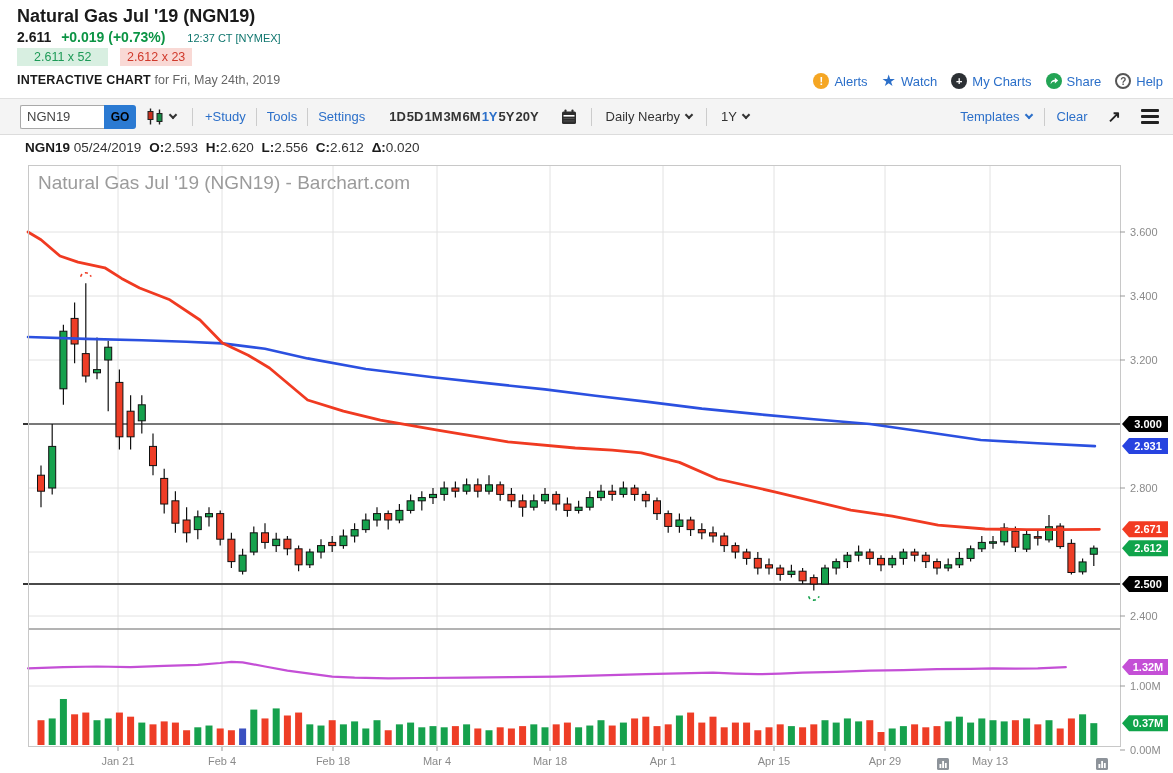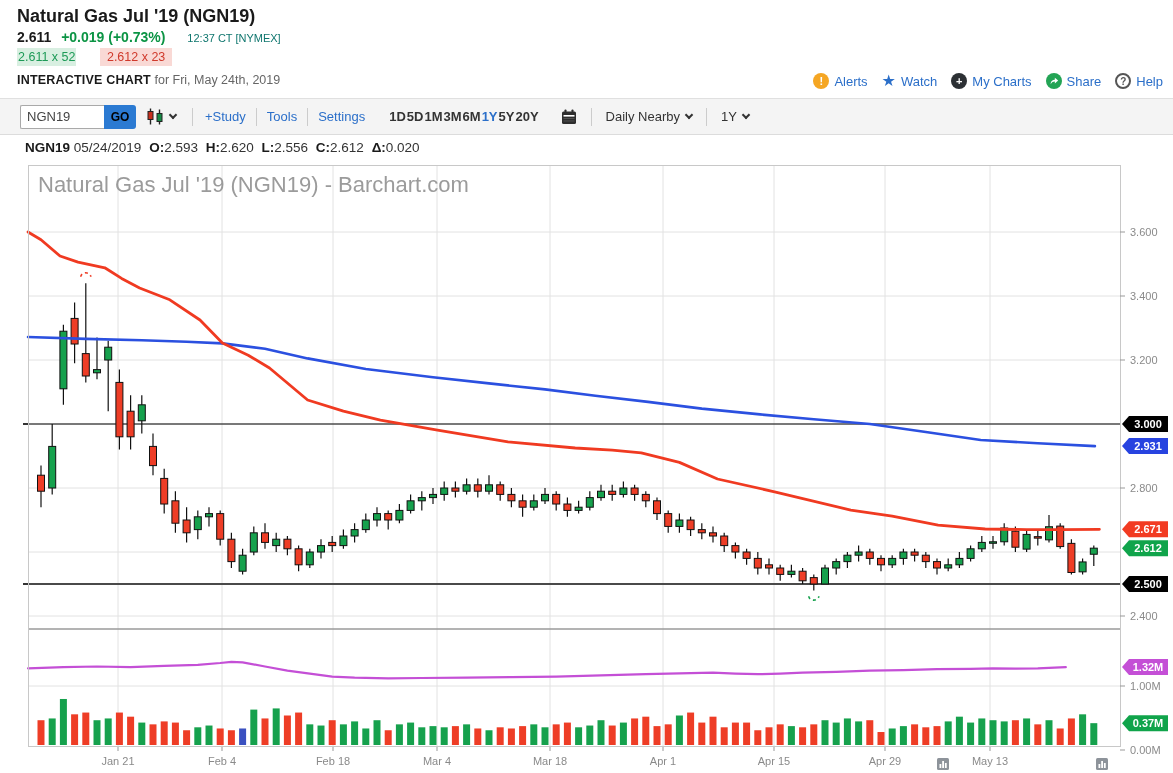--- a/index.html
+++ b/index.html
@@ -7,21 +7,21 @@
   body { font-family: "Liberation Sans", sans-serif; width:1173px; height:773px; overflow:hidden; }
   #page { position:relative; width:1173px; height:773px; background:#fff; }
 
   
   .hdr-title { position:absolute; left:17px; top:6px; font-size:18px; font-weight:bold; color:#1a1a1a; }
   .hdr-price-row { position:absolute; left:17px; top:29px; font-size:14px; }
   .hdr-last { font-weight:bold; color:#1a1a1a; }
   .hdr-chg { font-weight:bold; color:#0b9444; margin-left:6px; }
   .hdr-time { color:#0f766e; margin-left:18px; font-size:11px; }
   .hdr-ba-row { position:absolute; left:17px; top:50px; font-size:12.5px; }
-  .badge-bid { background:#d8efe1; color:#1d9a57; padding:2px 1px; margin-right:20px; }
+  .badge-bid { background:#d8efe1; color:#1d9a57; padding:2px 17px; margin-right:8px; }
   .badge-ask { background:#f9d9d5; color:#d0392b; padding:2px 7px; }
   .hdr-ic-row { position:absolute; left:17px; top:73px; font-size:12.5px; color:#666; }
   .hdr-ic-row b { color:#1a1a1a; letter-spacing:0.2px; }
   .hdr-links { position:absolute; right:10px; top:73px; font-size:13px; color:#2b6fc9; display:flex; align-items:center; gap:14px; }
   .hdr-link { display:flex; align-items:center; gap:5px; cursor:pointer; color:#2b6fc9; }
   .cir { display:inline-flex; width:16px; height:16px; border-radius:50%; align-items:center; justify-content:center; font-size:11px; font-weight:bold; color:#fff; }
   .cir-alert { background:#f5a623; }
   .cir-chart { background:#2c3034; }
   .cir-share { background:#23a455; }
   .cir-help  { background:#fff; border:2px solid #555; color:#555; font-size:10px; }
@@ -44,21 +44,21 @@
   .expand-ic { font-size:16px; font-weight:bold; color:#222; cursor:pointer; }
 
   
   #ohlc-bar { position:absolute; left:25px; top:140px; font-size:13.5px; color:#333; }
   #ohlc-bar b { color:#1a1a1a; }
   #ohlc-bar span { margin-right:4px;text-align:center; }
 
   
   #chart-wrap { position:absolute; left:0; top:165px; width:1173px; height:608px; }
   #chart-svg { position:absolute; left:0; top:0; }
-  #watermark { position:absolute; left:38px; top:7px; font-size:22px; color:#9b9b9b; }
+  #watermark { position:absolute; left:38px; top:7px; font-size:19px; color:#9b9b9b; }
   .mini-vol-icon { position:absolute; width:12px; height:12px; }
 </style>
 </head>
 <body>
 
 <div id="page">
 
   <div class="hdr-title">Natural Gas Jul '19 (NGN19)</div>
   <div class="hdr-price-row">
     <span class="hdr-last">2.611</span>
@@ -140,20 +140,34 @@
     </span>
     <span class="tb-sep" style="margin:0 14px;"></span>
     <span class="tb-drop">
       <span>Daily Nearby</span>
       <span class="chev"></span>
     </span>
     <span class="tb-sep" style="margin:0 14px;"></span>
     <span class="tb-drop">
       <span>1Y</span>
       <span class="chev"></span>
+    </span>
+    <span style="margin-left:auto;display:flex;align-items:center;">
+      <span class="tb-drop" style="color:#2b6fc9;">
+        <span>Templates</span>
+        <span class="chev"></span>
+      </span>
+      <span class="tb-sep" style="margin:0 12px;"></span>
+      <span class="tb-link">Clear</span>
+      <span class="expand-ic" style="margin-left:20px;">↗</span>
+      <span class="hamb" style="margin-left:20px;">
+        <div></div>
+          <div></div>
+          <div></div>
+      </span>
     </span>
   </div>
 
   <div id="ohlc-bar">
     <b>NGN19</b>
     <span>05/24/2019</span>
     <b>O:</b><span>2.593</span>
     <b>H:</b><span>2.620</span>
     <b>L:</b><span>2.556</span>
     <b>C:</b><span>2.612</span>

